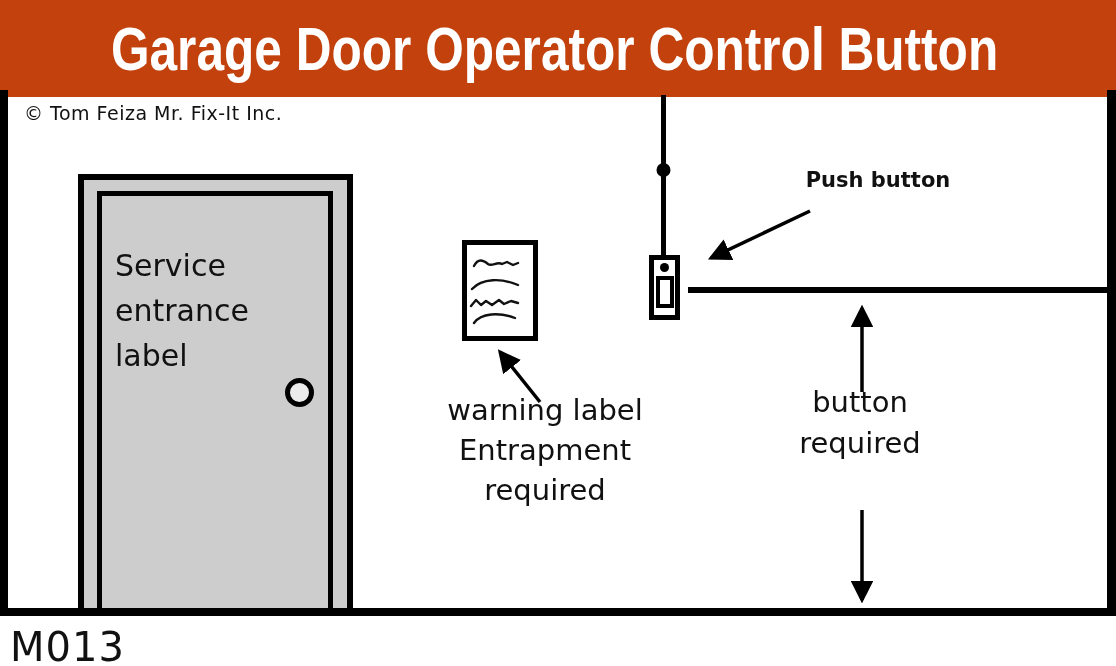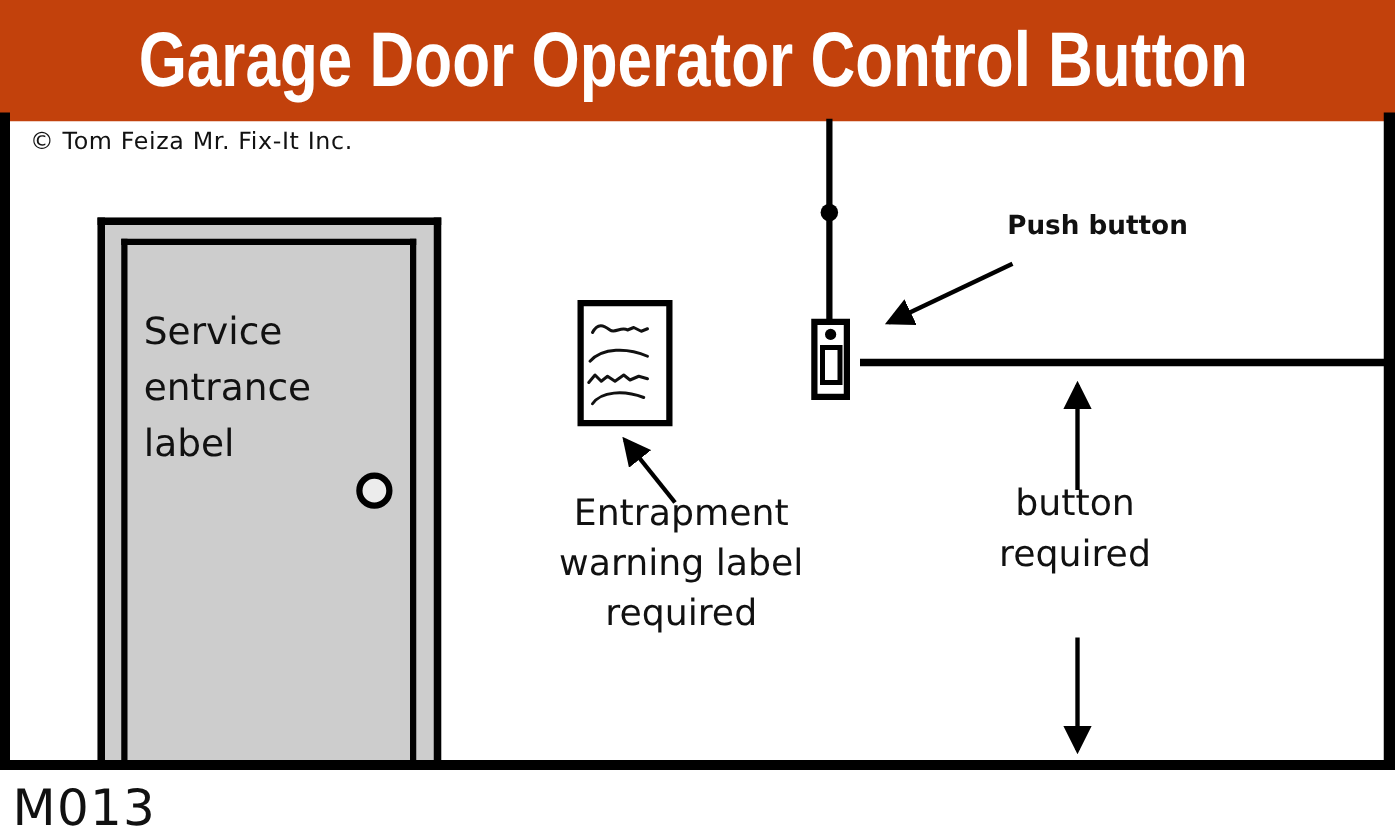--- a/index.html
+++ b/index.html
@@ -162,22 +162,22 @@
   </div>
 
   <div class="push-button">
     <div class="pb-dot"></div>
     <div class="pb-slot"></div>
   </div>
 
   <div class="anno anno-push">Push button</div>
 
   <div class="anno anno-entrap">
+    <div>warning label</div>
     <div>Entrapment</div>
-    <div>warning label</div>
     <div>required</div>
   </div>
 
   <div class="anno anno-five">
     <div>button</div>
     <div>required</div>
   </div>
 
   <svg class="overlay" viewBox="0 0 1116 666">
     <defs>

